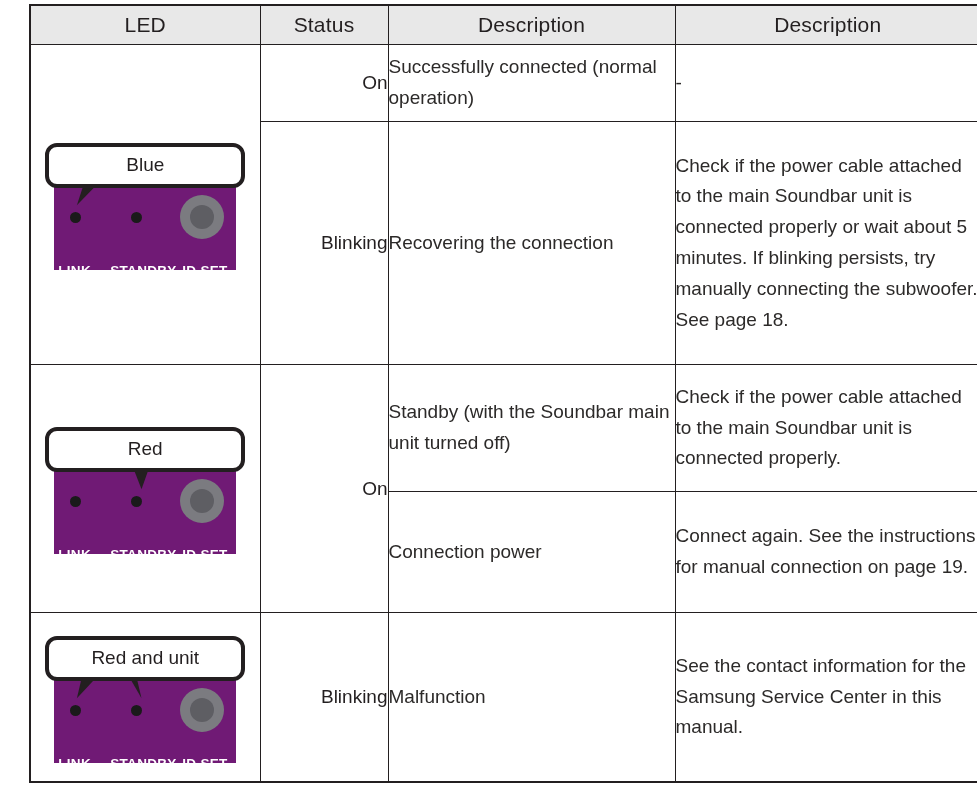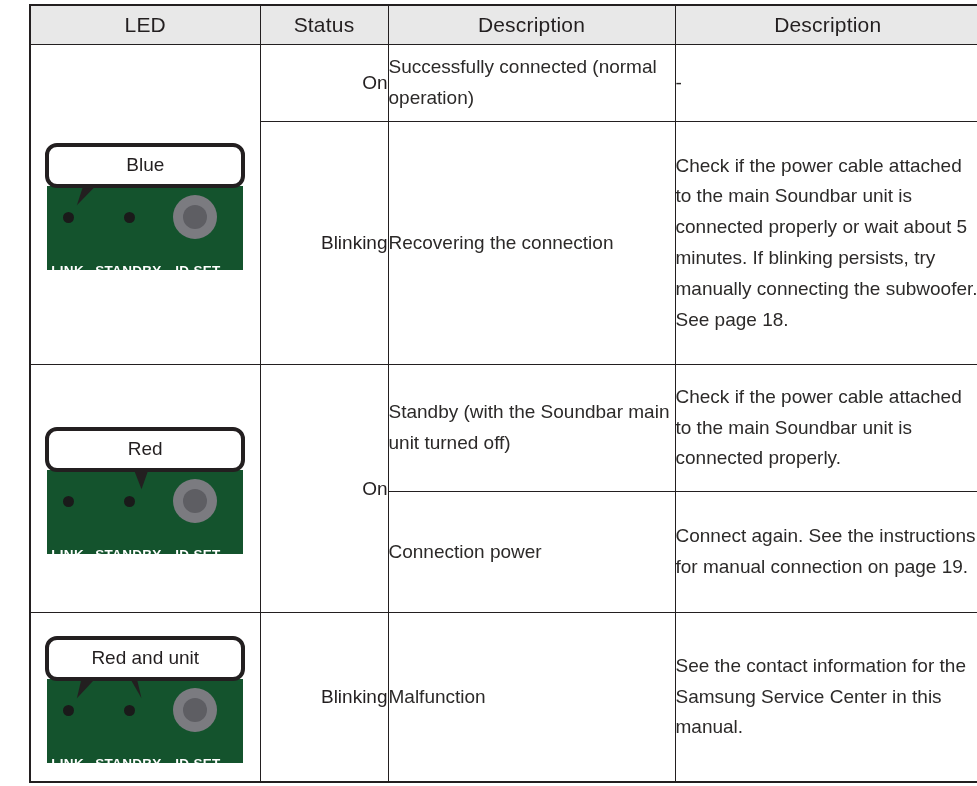--- a/index.html
+++ b/index.html
@@ -99,23 +99,22 @@
     color: #231f20;
     padding: 7px 4px 8px;
     z-index: 3;
   }
 
   .panel {
     position: relative;
     width: 182px;
     height: 84px;
     margin: -2px auto 0;
-    background: #14532d;
+    background: #701a75;
     z-index: 1;
-    padding-left: 14px;
   }
 
   .led-dot {
     position: absolute;
     width: 11px;
     height: 11px;
     border-radius: 50%;
     background: #1a1a1a;
     top: 26px;
   }
@@ -150,21 +149,21 @@
     display: flex;
     justify-content: flex-start;
     font-size: 13.5px;
     font-weight: bold;
     color: #ffffff;
     letter-spacing: .3px;
     font-family: "Liberation Sans", sans-serif;
   }
   .panel-labels span { position: absolute; }
   .lbl-link    { left: 4px; }
-  .lbl-standby { left: 48px; }
+  .lbl-standby { left: 56px; }
   .lbl-idset   { left: 128px; }
 
   
   .tails {
     position: absolute;
     left: 0;
     top: 0;
     width: 200px;
     height: 100%;
     z-index: 2;

